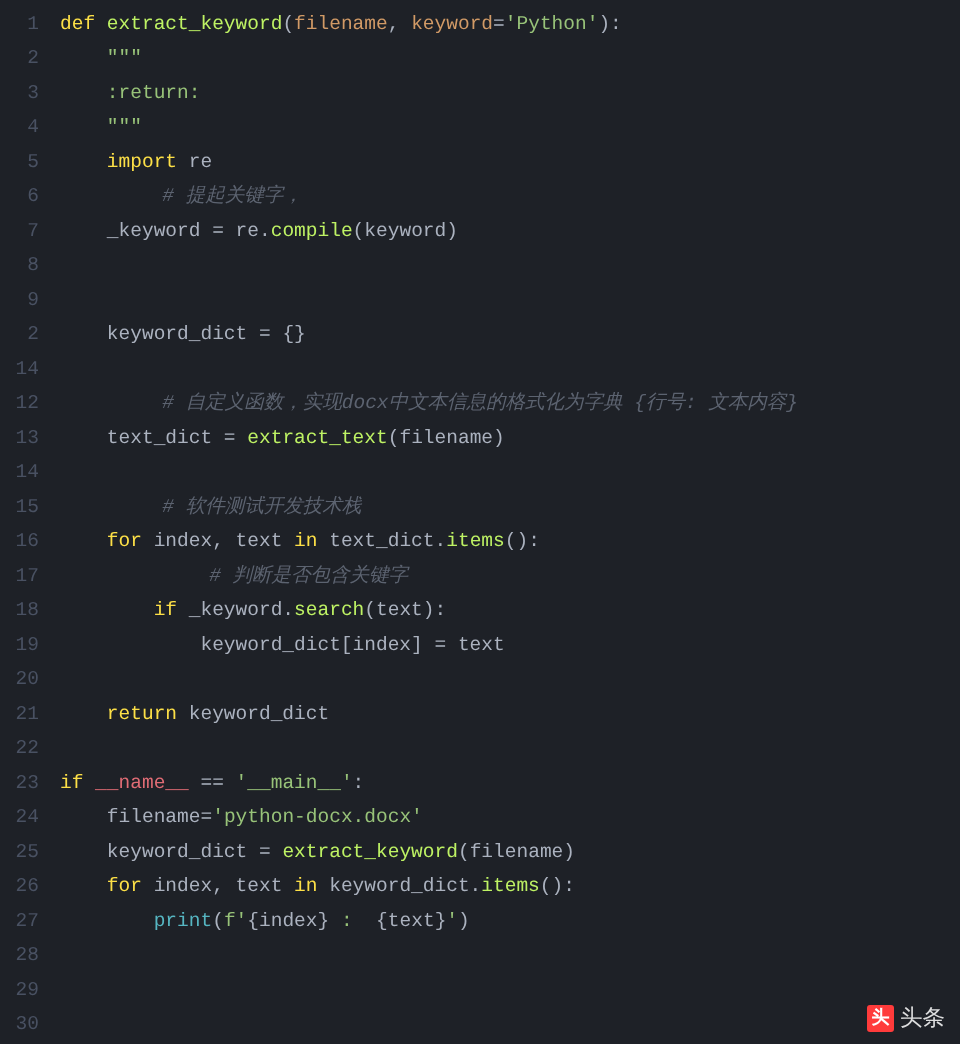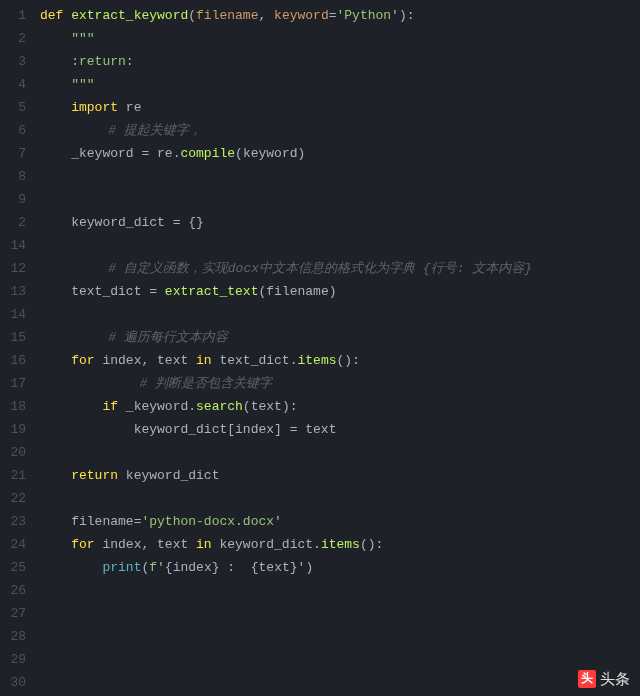--- a/index.html
+++ b/index.html
@@ -119,29 +119,31 @@
       <div class="line"><span class="plain">    </span><span class="kw">import</span><span class="plain"> re</span></div>
       <div class="line"><span class="plain">    </span><span class="com"># 提起关键字，</span></div>
       <div class="line"><span class="plain">    </span><span class="plain">_keyword </span><span class="op">=</span><span class="plain"> re.</span><span class="fn">compile</span><span class="punct">(</span><span class="plain">keyword</span><span class="punct">)</span></div>
       <div class="line"></div>
       <div class="line"><span class="plain">    </span></div>
       <div class="line"><span class="plain">    </span><span class="plain">keyword_dict </span><span class="op">=</span><span class="plain"> {}</span></div>
       <div class="line"></div>
       <div class="line"><span class="plain">    </span><span class="com"># 自定义函数，实现docx中文本信息的格式化为字典 {行号: 文本内容}</span></div>
       <div class="line"><span class="plain">    </span><span class="plain">text_dict </span><span class="op">=</span><span class="plain"> </span><span class="fn">extract_text</span><span class="punct">(</span><span class="plain">filename</span><span class="punct">)</span></div>
       <div class="line"></div>
-      <div class="line"><span class="plain">    </span><span class="com"># 遍历每行文本内容</span></div>
+      <div class="line"><span class="plain">    </span><span class="com"># 软件测试开发技术栈</span></div>
       <div class="line"><span class="plain">    </span><span class="kw">for</span><span class="plain"> index, text </span><span class="kw">in</span><span class="plain"> text_dict.</span><span class="fn">items</span><span class="punct">():</span></div>
       <div class="line"><span class="plain">        </span><span class="com"># 判断是否包含关键字</span></div>
       <div class="line"><span class="plain">        </span><span class="kw">if</span><span class="plain"> _keyword.</span><span class="fn">search</span><span class="punct">(</span><span class="plain">text</span><span class="punct">):</span></div>
       <div class="line"><span class="plain">            </span><span class="plain">keyword_dict[index] </span><span class="op">=</span><span class="plain"> text</span></div>
       <div class="line"></div>
       <div class="line"><span class="plain">    </span><span class="kw">return</span><span class="plain"> keyword_dict</span></div>
       <div class="line"></div>
+      <div class="line"><span class="kw">if</span><span class="var"> __name__ </span><span class="op">==</span><span class="plain"> </span><span class="str">'__main__'</span><span class="punct">:</span></div>
       <div class="line"><span class="plain">    </span><span class="plain">filename</span><span class="op">=</span><span class="str">'python-docx.docx'</span></div>
+      <div class="line"><span class="plain">    </span><span class="plain">keyword_dict </span><span class="op">=</span><span class="plain"> </span><span class="fn">extract_keyword</span><span class="punct">(</span><span class="plain">filename</span><span class="punct">)</span></div>
       <div class="line"><span class="plain">    </span><span class="kw">for</span><span class="plain"> index, text </span><span class="kw">in</span><span class="plain"> keyword_dict.</span><span class="fn">items</span><span class="punct">():</span></div>
       <div class="line"><span class="plain">        </span><span class="builtin">print</span><span class="punct">(</span><span class="str">f'</span><span class="punct">{</span><span class="plain">index</span><span class="punct">}</span><span class="str"> :  </span><span class="punct">{</span><span class="plain">text</span><span class="punct">}</span><span class="str">'</span><span class="punct">)</span></div>
       <div class="line"></div>
       <div class="line"></div>
     </div>
 </div>
 
 <div class="watermark">
   <span class="watermark-icon">头</span>
   <span>头条</span>

